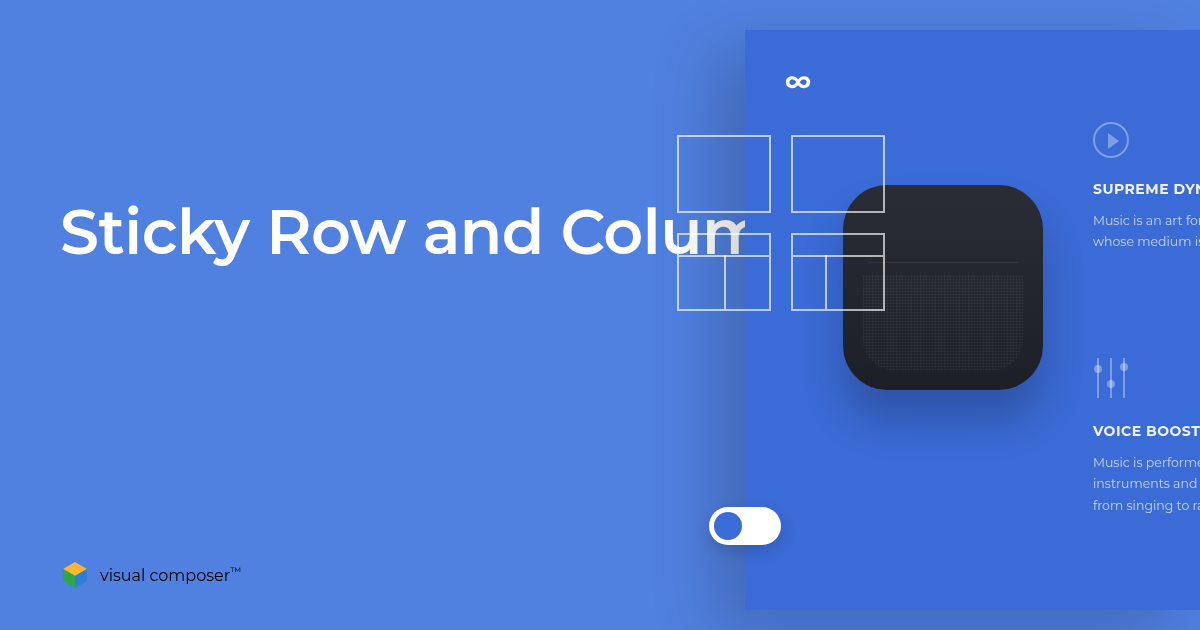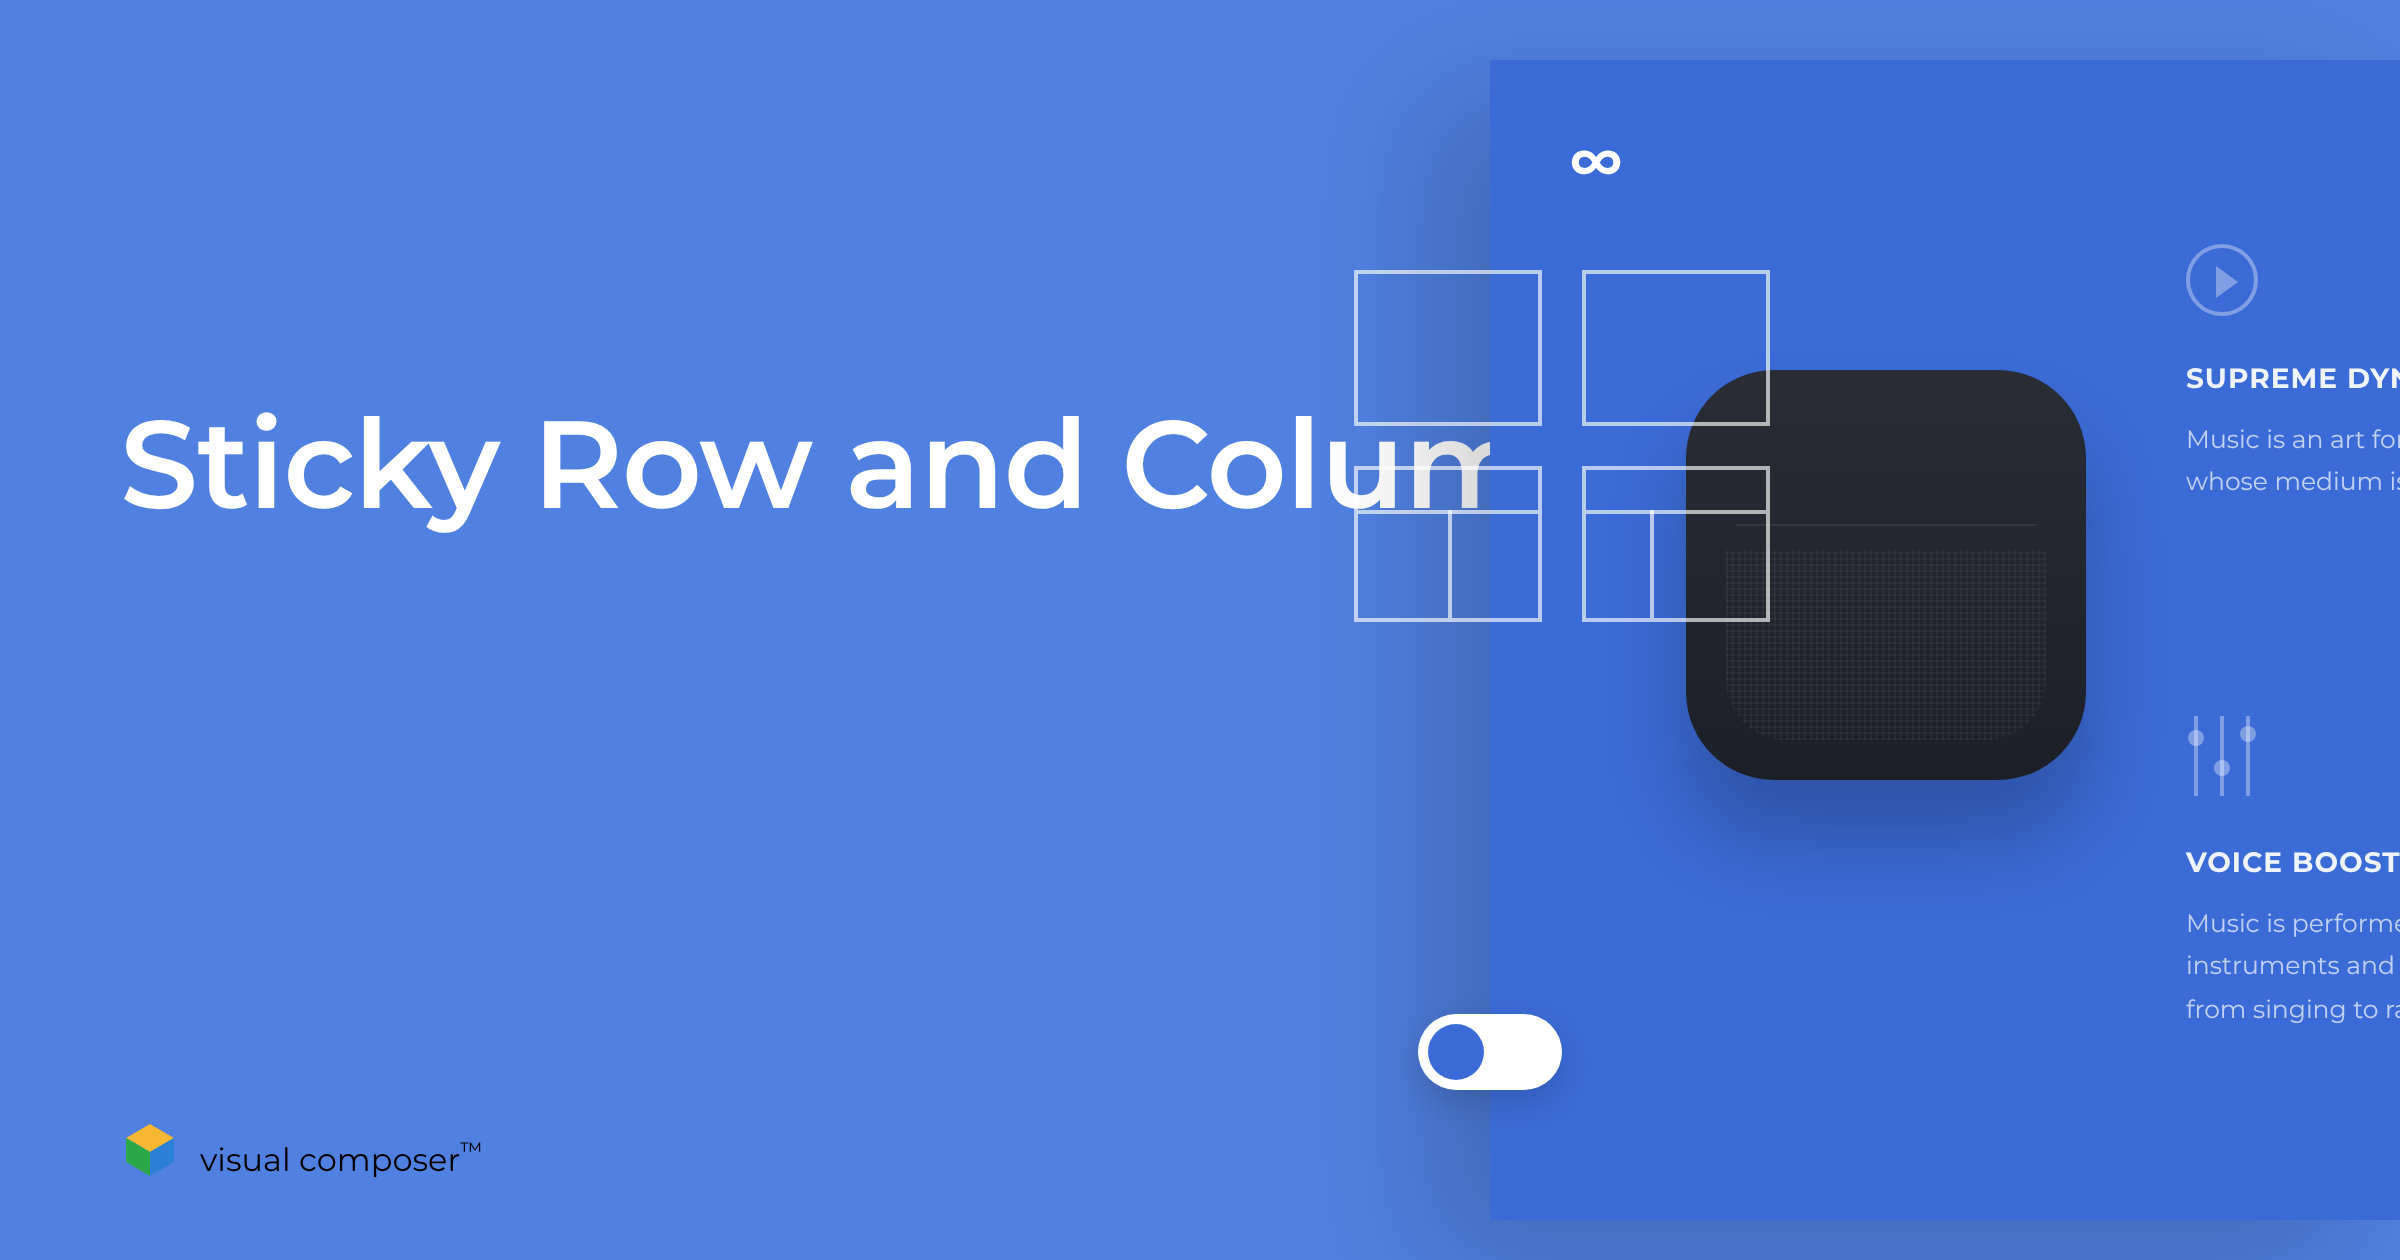--- a/index.html
+++ b/index.html
@@ -20,21 +20,21 @@
   font-size: 62px;
   font-weight: 600;
   line-height: 1.2;
   letter-spacing: -0.5px;
 }
 .brand {
   position: absolute;
   left: 60px;
   bottom: 40px;
   display: flex;
-  align-items: flex-end;
+  align-items: center;
   gap: 10px;
 }
 .tm { font-size: 11px; vertical-align: super; }
 .panel {
   position: absolute;
   right: 0;
   top: 30px;
   width: 455px;
   height: 580px;
   background: #3b6bd6;

